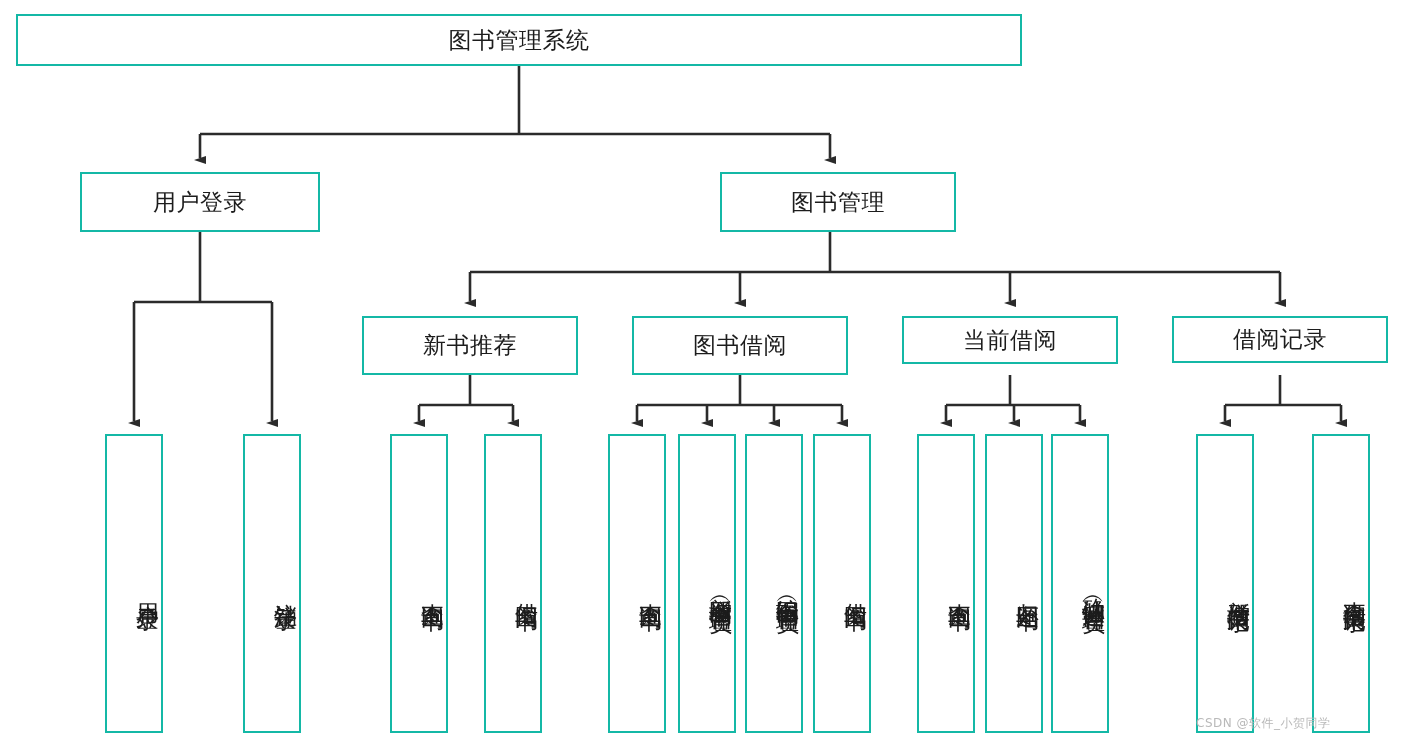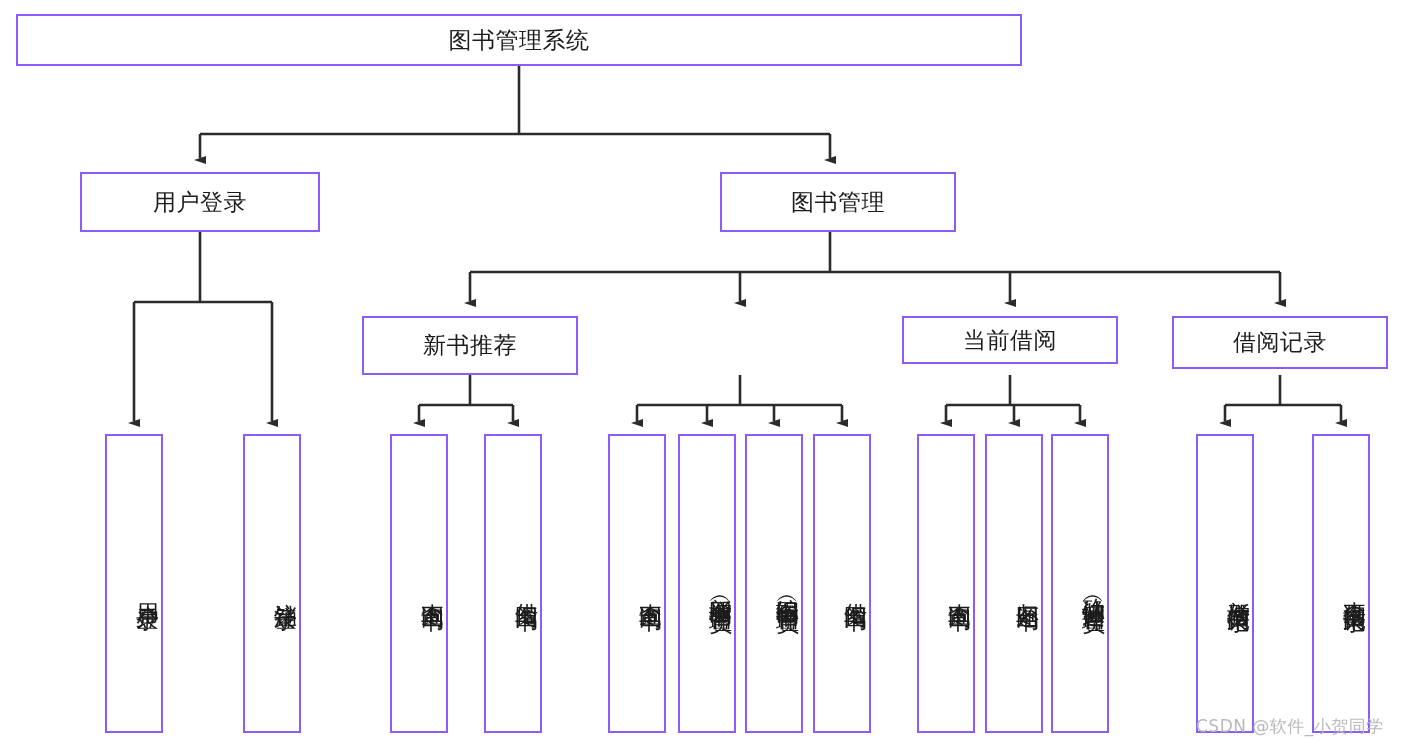--- a/index.html
+++ b/index.html
@@ -23,21 +23,21 @@
     left: 0;
     top: 0;
     width: 1405px;
     height: 747px;
     pointer-events: none;
   }
   .node {
     position: absolute;
     box-sizing: border-box;
     background: #ffffff;
-    border: 2px solid #8b5cf6;
+    border: 2px solid #14b8a6;
     display: flex;
     align-items: center;
     justify-content: center;
     color: #1c1c1c;
     z-index: 2;
   }
   .node.h {
     font-size: 23px;
     line-height: 1.15;
     letter-spacing: 0.5px;
@@ -53,21 +53,21 @@
     justify-content: center;
   }
   .node.v .vtxt {
     writing-mode: vertical-rl;
     text-orientation: upright;
     display: block;
   }
   .watermark {
     position: absolute;
     color: #b9b9b9;
-    font-size: 17px;
+    font-size: 12px;
     letter-spacing: 0.5px;
     white-space: nowrap;
     z-index: 3;
   }
 </style>
 </head>
 <body>
 
 <div id="canvas">
 
@@ -128,24 +128,27 @@
   <div class="node h" style="left:80px; top:172px; width:240px; height:60px;">
     <span>用户登录</span>
   </div>
   <div class="node h" style="left:712px; top:172px; width:236px; height:60px;margin-left:8px;">
     <span>图书管理</span>
   </div>
 
   <div class="node h" style="left:362px; top:316px; width:216px; height:59px;">
     <span>新书推荐</span>
   </div>
+  <div class="node h" style="left:632px; top:316px; width:216px; height:59px;">
+    <span>图书借阅</span>
+  </div>
   <div class="node h" style="left:902px; top:316px; width:216px; height:48px;">
     <span>当前借阅</span>
   </div>
-  <div class="node h" style="left:1172px; top:316px; width:216px; height:53px;">
+  <div class="node h" style="left:1172px; top:316px; width:216px; height:47px;">
     <span>借阅记录</span>
   </div>
 
   <div class="node v" style="left:105px; top:434px; width:58px; height:299px;">
     <span class="vtxt">用户登录</span>
   </div>
   <div class="node v" style="left:243px; top:434px; width:58px; height:299px;">
     <span class="vtxt">注销登录</span>
   </div>
 

